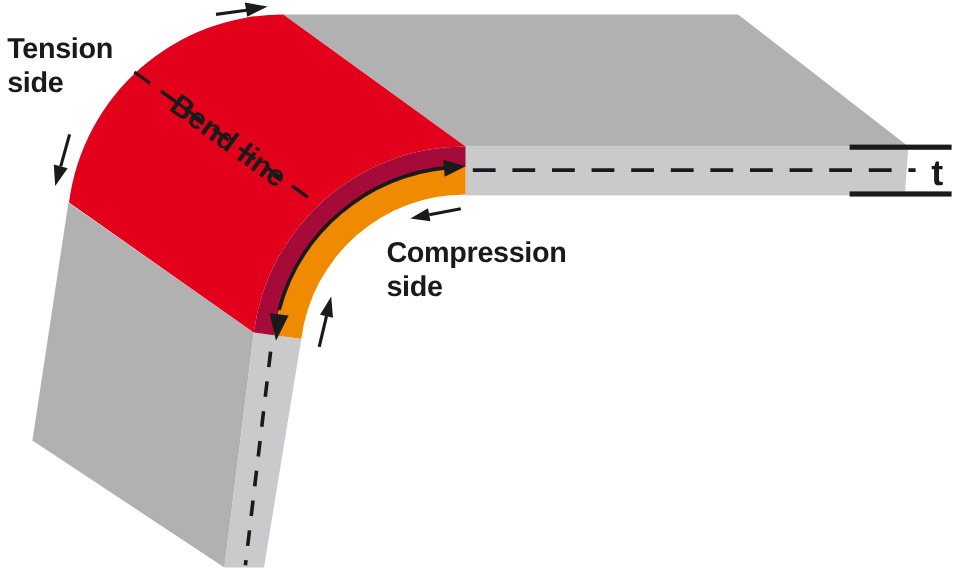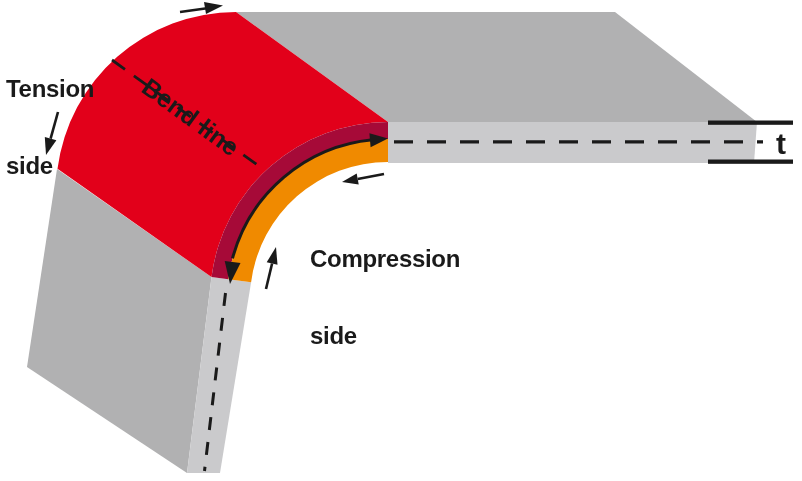--- a/index.html
+++ b/index.html
@@ -5,21 +5,21 @@
   html,body{margin:0;padding:0;background:#ffffff;}
   .stage{
     position:relative;width:802px;height:481px;background:#ffffff;overflow:hidden;
     font-family:"Liberation Sans",sans-serif;
   }
   .stage svg{position:absolute;left:0;top:0;}
   .label{
     position:absolute;font-weight:700;font-size:24px;line-height:29px;
     color:#1a1a1a;letter-spacing:-0.3px;white-space:nowrap;
   }
-  .label span{display:block;margin-top:48px;}
+  .label span{display:block;}
   .svg-label{font-family:"Liberation Sans",sans-serif;font-weight:700;}
 </style>
 </head>
 <body>
 
 <div class="stage">
 
   <svg width="802" height="481" viewBox="0 0 802 481">
 
     <path d="M236,12 L615,12 L757,122 L388,122 Z" fill="#B1B1B2"></path>
@@ -72,18 +72,18 @@
     <text class="svg-label" transform="translate(140,91) rotate(36)" font-size="25" fill="#1A1A1A">Bend line</text>
 
     <text class="svg-label" x="776" y="154" font-size="30" fill="#1A1A1A">t</text>
   </svg>
 
   <div class="label" style="left:6px;top:26px;">
     <span>Tension</span>
     <span>side</span>
   </div>
 
-  <div class="label" style="left:310px;top:196px;">
+  <div class="label" style="left:322px;top:196px;">
     <span>Compression</span>
     <span>side</span>
   </div>
 
 </div>
 
 </body></html>

